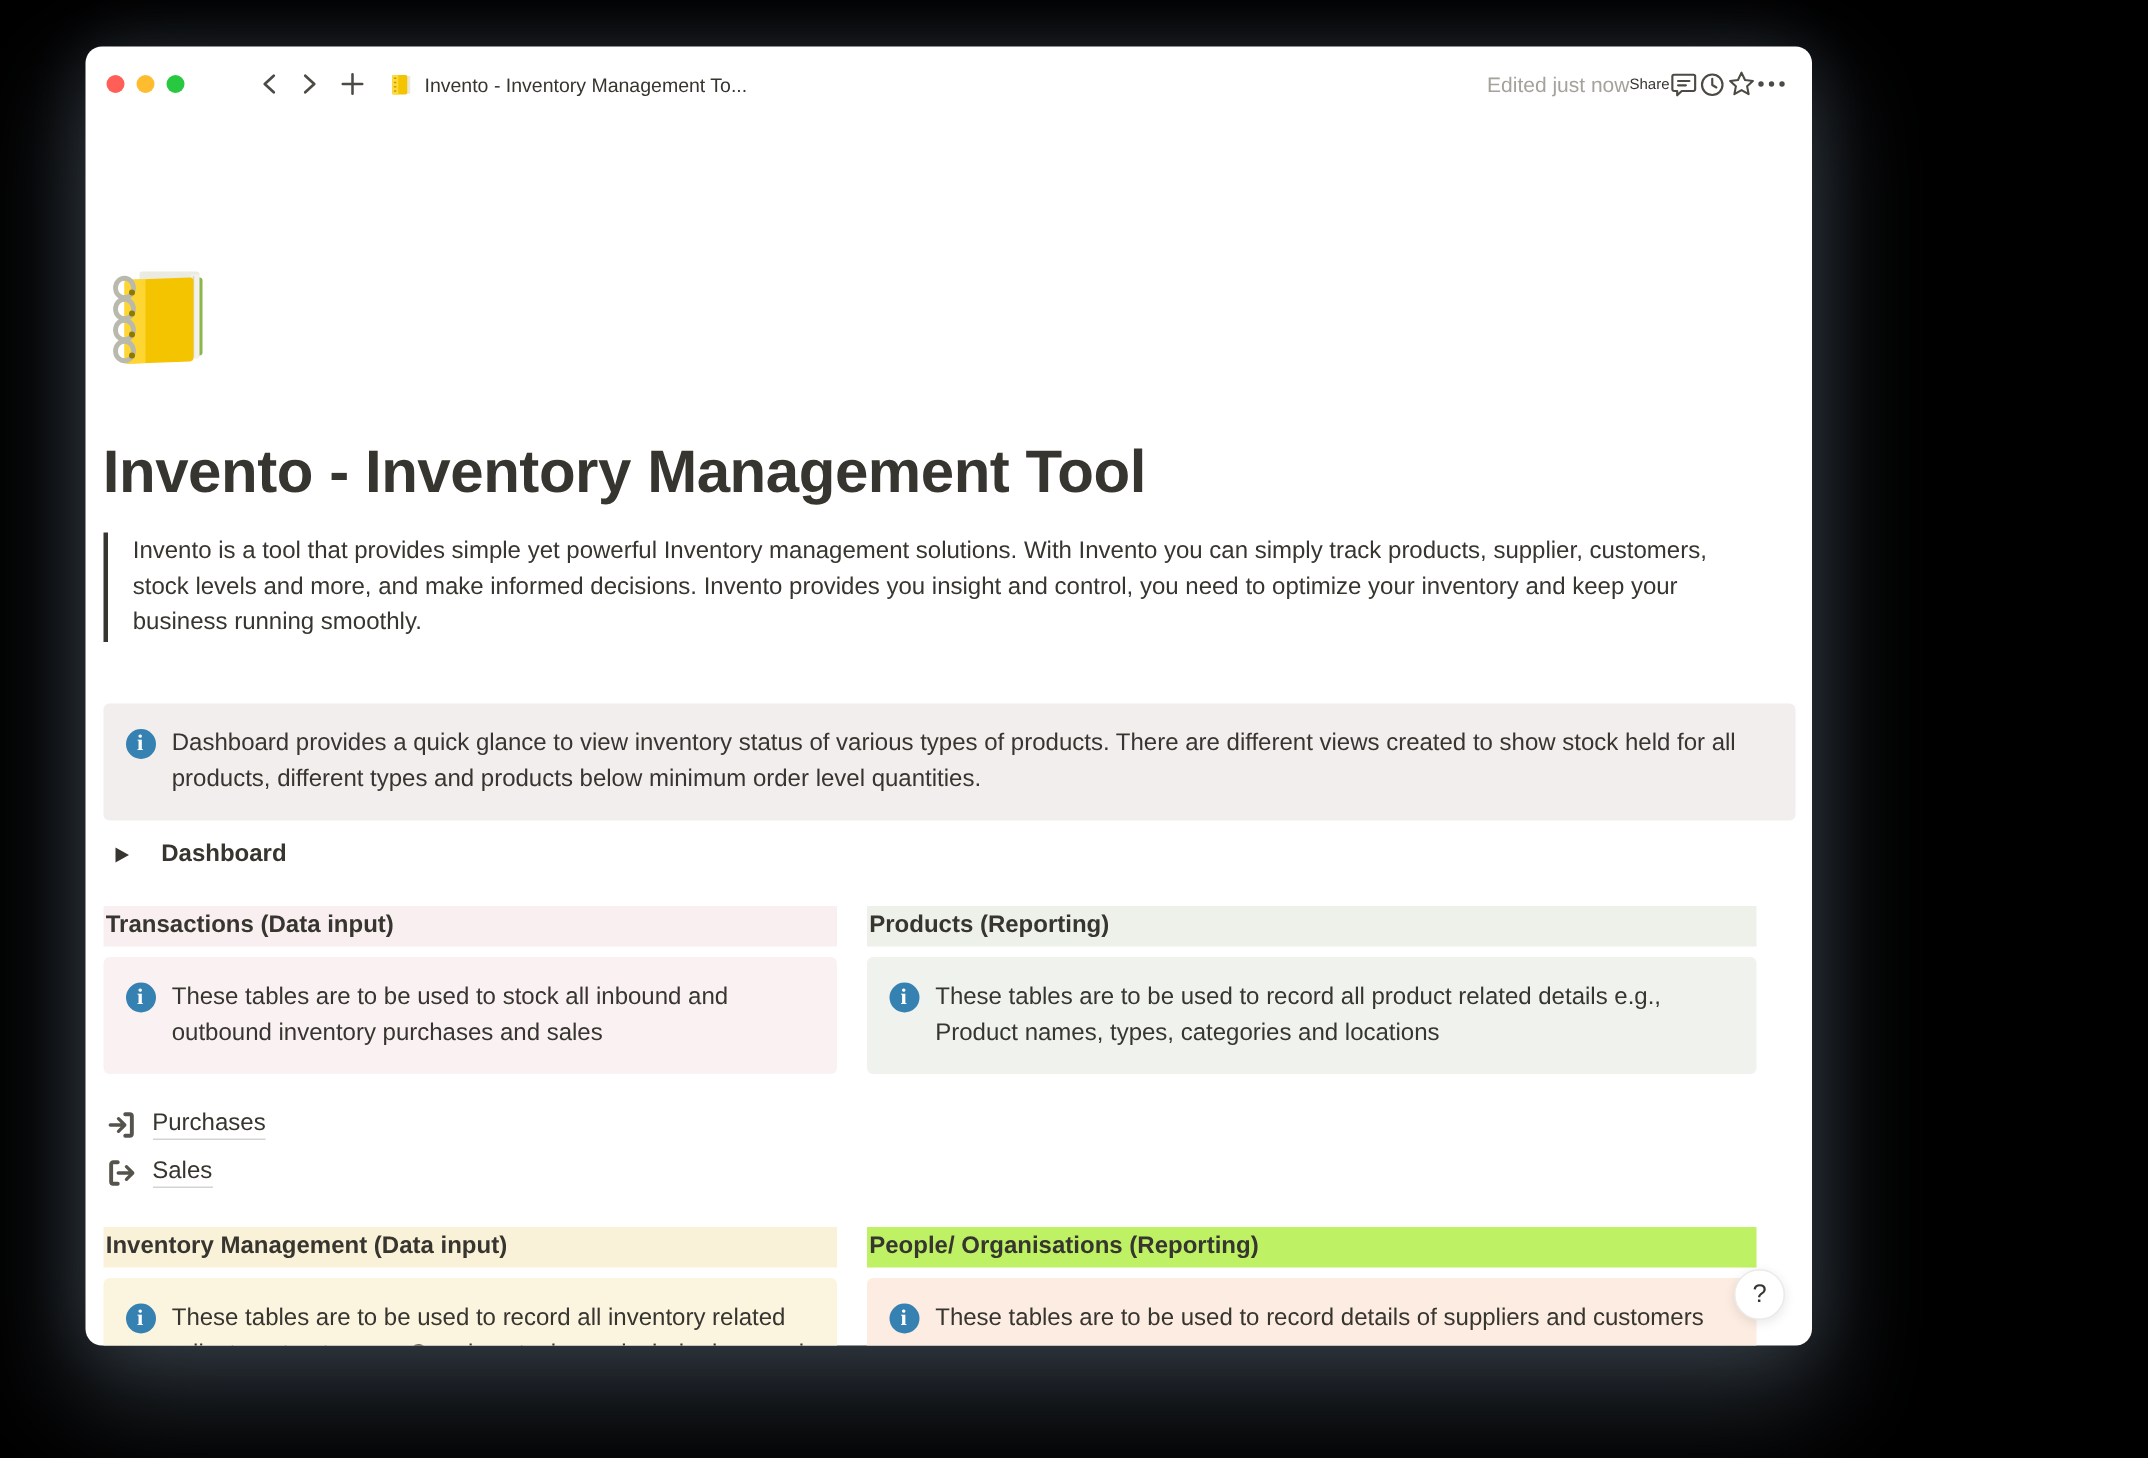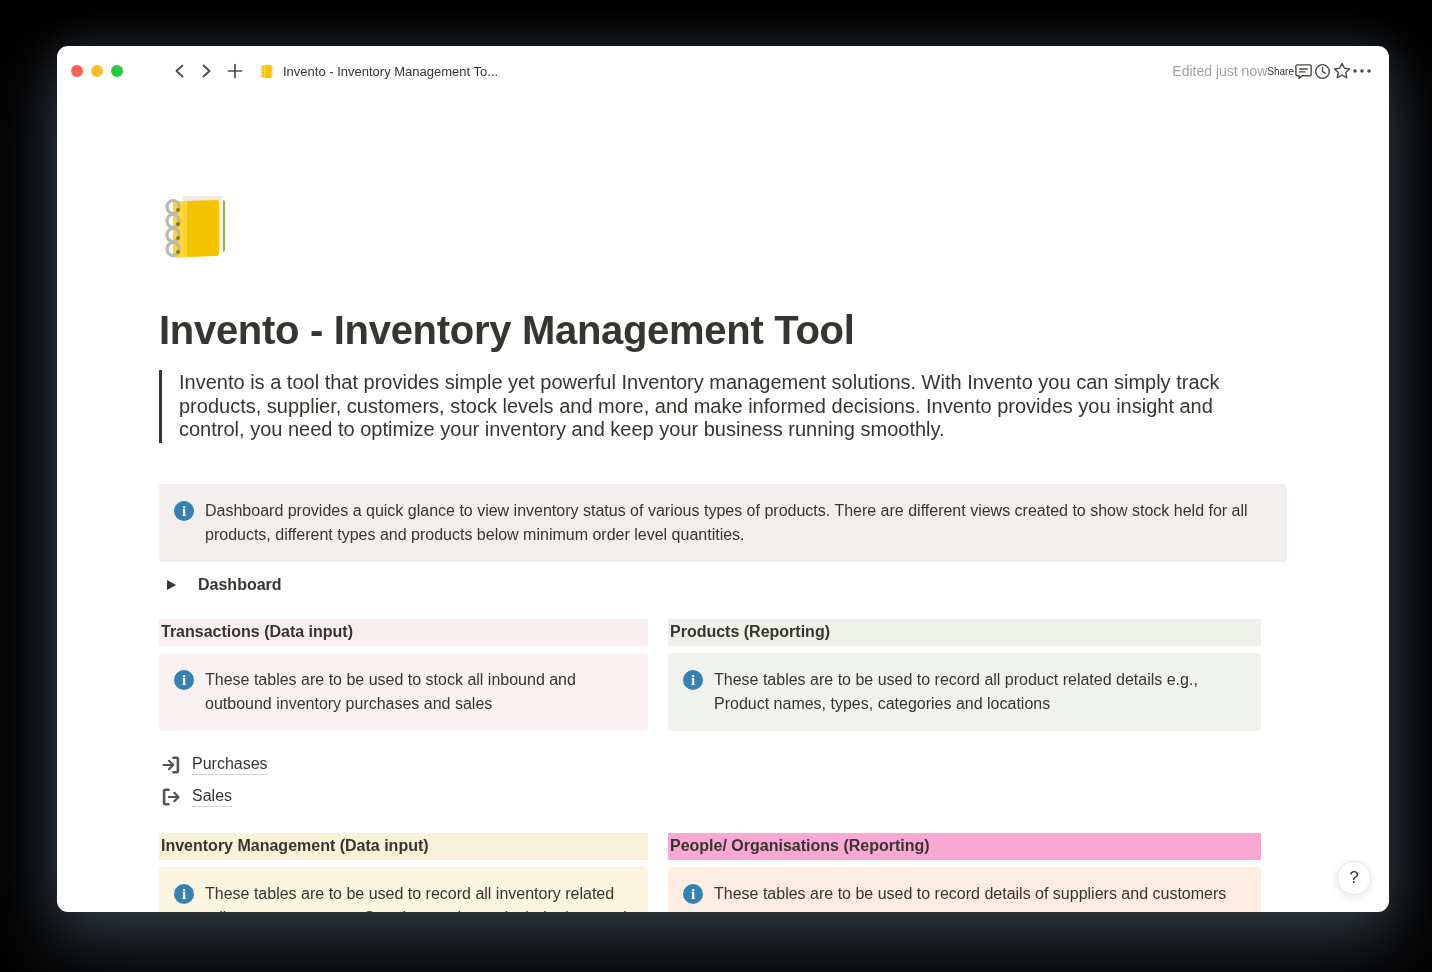--- a/index.html
+++ b/index.html
@@ -5,22 +5,22 @@
   * { box-sizing: border-box; margin: 0; padding: 0; }
   html,body { width:1432px; height:972px; }
   body {
     background:#000;
     font-family:"Liberation Sans", sans-serif;
     position:relative;
     overflow:hidden;
     color:#37352f;
   }
   .window {
-    position:absolute; left:57px; top:46px;
-    width:1332px; height:866px;
+    position:absolute; left:57px; top:31px;
+    width:1151px; height:866px;
     background:#fff; border-radius:11px; overflow:hidden;
     box-shadow:0 30px 70px 6px rgba(90,105,120,0.45), 0 0 45px rgba(90,105,120,0.30);
   }
   
   .titlebar { height:50px; display:flex; align-items:center; padding:0 17px 0 14px; }
   .traffic { display:flex; gap:8px; margin-right:16px; }
   .light { width:12px; height:12px; border-radius:50%; display:inline-block; }
   .light.red    { background:#ff5f57; }
   .light.yellow { background:#febc2e; }
   .light.green  { background:#28c840; }
@@ -33,21 +33,21 @@
   .doc-title { font-size:13px; color:#37352f; }
   .tb-right { margin-left:auto; display:flex; align-items:center; }
   .edited { font-size:14px; color:#a5a29c; }
   .share { font-size:10px; color:#37352f; background:none; border:none; cursor:pointer; }
   
   .content { width:1128px; margin:0 auto; padding-top:94px; }
   .page-icon { width:78px; height:74px; display:block; }
   .page-title { font-size:40px; font-weight:700; letter-spacing:-0.3px; margin-top:44px; color:#37352f; }
   .quote {
     margin-top:17px; border-left:3px solid #37352f;
-    padding:1px 30px 1px 17px; font-size:20px; line-height:23.5px;
+    padding:1px 30px 1px 17px; font-size:16px; line-height:23.5px;
   }
   .callout {
     border-radius:4px; display:flex; align-items:flex-start; gap:11px;
     font-size:16px; line-height:24px; padding:15px 18px 15px 15px;
   }
   .callout-main { margin-top:41px; background:#f2eeed; }
   .info-icon {
     flex:none; width:20px; height:20px; border-radius:50%;
     background:#3581b2; color:#fff; margin-top:2px;
     font-family:"Liberation Serif", serif; font-weight:bold; font-size:15px;
@@ -66,21 +66,21 @@
   .link-row { display:flex; align-items:center; height:32px; padding-left:2px; cursor:pointer; }
   .link-ic { width:20px; height:20px; margin-right:11px; color:#55534c; flex:none; }
   .link-text { font-size:16px; font-weight:500; color:#37352f;
                border-bottom:1.5px solid rgba(55,53,47,0.22); padding-bottom:1px; }
   .pink-h   { background:#f9eff1; }
   .pink-c   { background:#faf1f3; }
   .green-h  { background:#edf1ea; }
   .green-c  { background:#f0f3ed; }
   .yellow-h { background:#faf2d8; }
   .yellow-c { background:#fbf4df; }
-  .orange-h { background:#f9a8d4; }
+  .orange-h { background:#bef264; }
   .orange-c { background:#fcece1; }
   .help-btn {
     position:absolute; right:18px; bottom:17px; width:34px; height:34px;
     border-radius:50%; background:#fff; border:1px solid #eceae7;
     box-shadow:0 2px 8px rgba(15,15,15,0.1); color:#37352f;
     font-size:17px; display:flex; align-items:center; justify-content:center;
     cursor:pointer; z-index:6;
   }
   svg { display:block; }
 </style>

